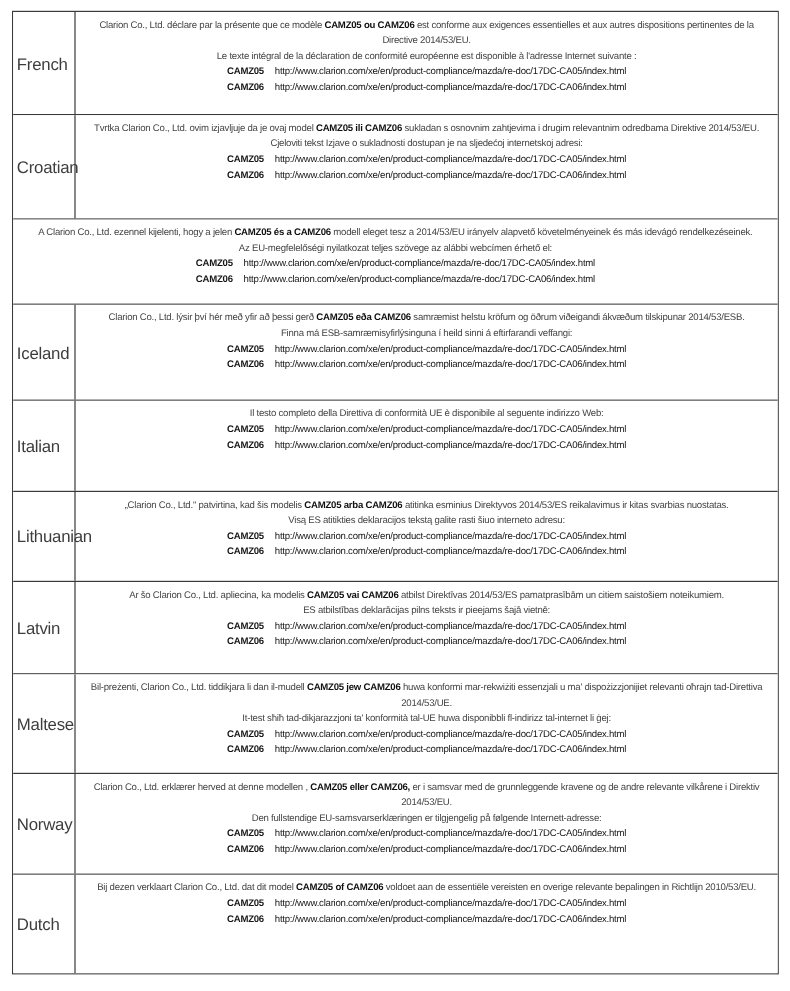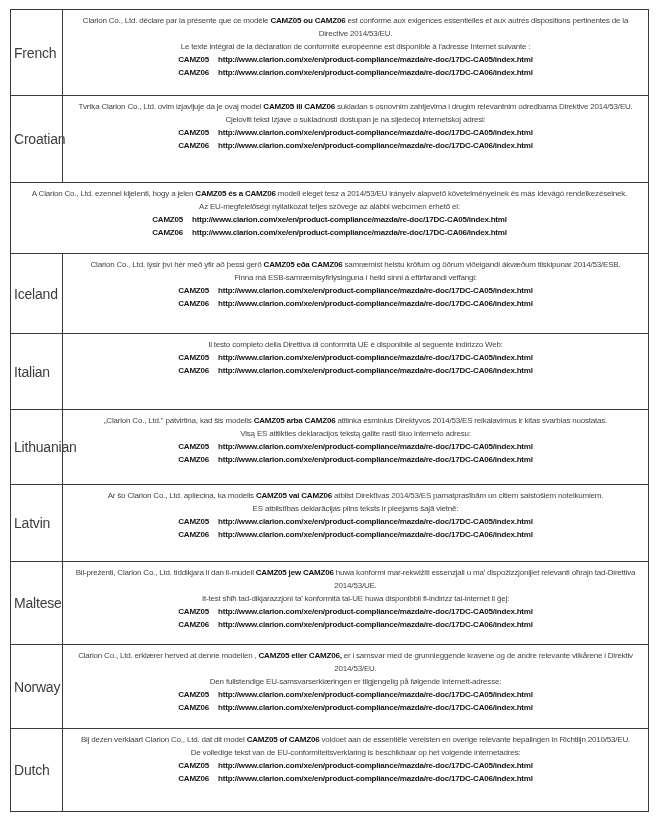--- a/index.html
+++ b/index.html
@@ -55,21 +55,21 @@
     padding: 4px 6px 4px 6px;
     font-size: 8px;
     letter-spacing: -0.2px;
     line-height: 13px;
     color: #454545;
     text-align: center;
   }
   .content-cell p { margin: 0; }
   .statement b { color: #101010; font-weight: 700; }
   .availability { margin-top: 13px; }
-  .link-line { font-weight: 700; color: #161616; }
+  .link-line { font-weight: 400; color: #161616; }
   .link-line .model { margin-right: 9px; }
 </style>
 </head>
 <body>
 
 <div class="page">
   <div class="doc-table">
   <div class="row">
     <div class="lang-cell">
       <span class="lang">French</span>
@@ -173,19 +173,18 @@
       <p class="link-line"><b class="model">CAMZ06</b><span class="url">http://www.clarion.com/xe/en/product-compliance/mazda/re-doc/17DC-CA06/index.html</span></p>
     </div>
   </div>
 
   <div class="row">
     <div class="lang-cell">
       <span class="lang">Dutch</span>
     </div>
     <div class="content-cell">
       <p class="statement"><span>Bij dezen verklaart Clarion Co., Ltd. dat dit model </span><b class="models">CAMZ05 of CAMZ06</b><span> voldoet aan de essentiële vereisten en overige relevante bepalingen in Richtlijn 2010/53/EU.</span></p>
-      <p class="availability">De volledige tekst van de EU-conformiteitsverklaring is beschikbaar op het volgende internetadres:</p>
       <p class="link-line"><b class="model">CAMZ05</b><span class="url">http://www.clarion.com/xe/en/product-compliance/mazda/re-doc/17DC-CA05/index.html</span></p>
       <p class="link-line"><b class="model">CAMZ06</b><span class="url">http://www.clarion.com/xe/en/product-compliance/mazda/re-doc/17DC-CA06/index.html</span></p>
     </div>
   </div>
 </div>
 </div>
 
 </body></html>

